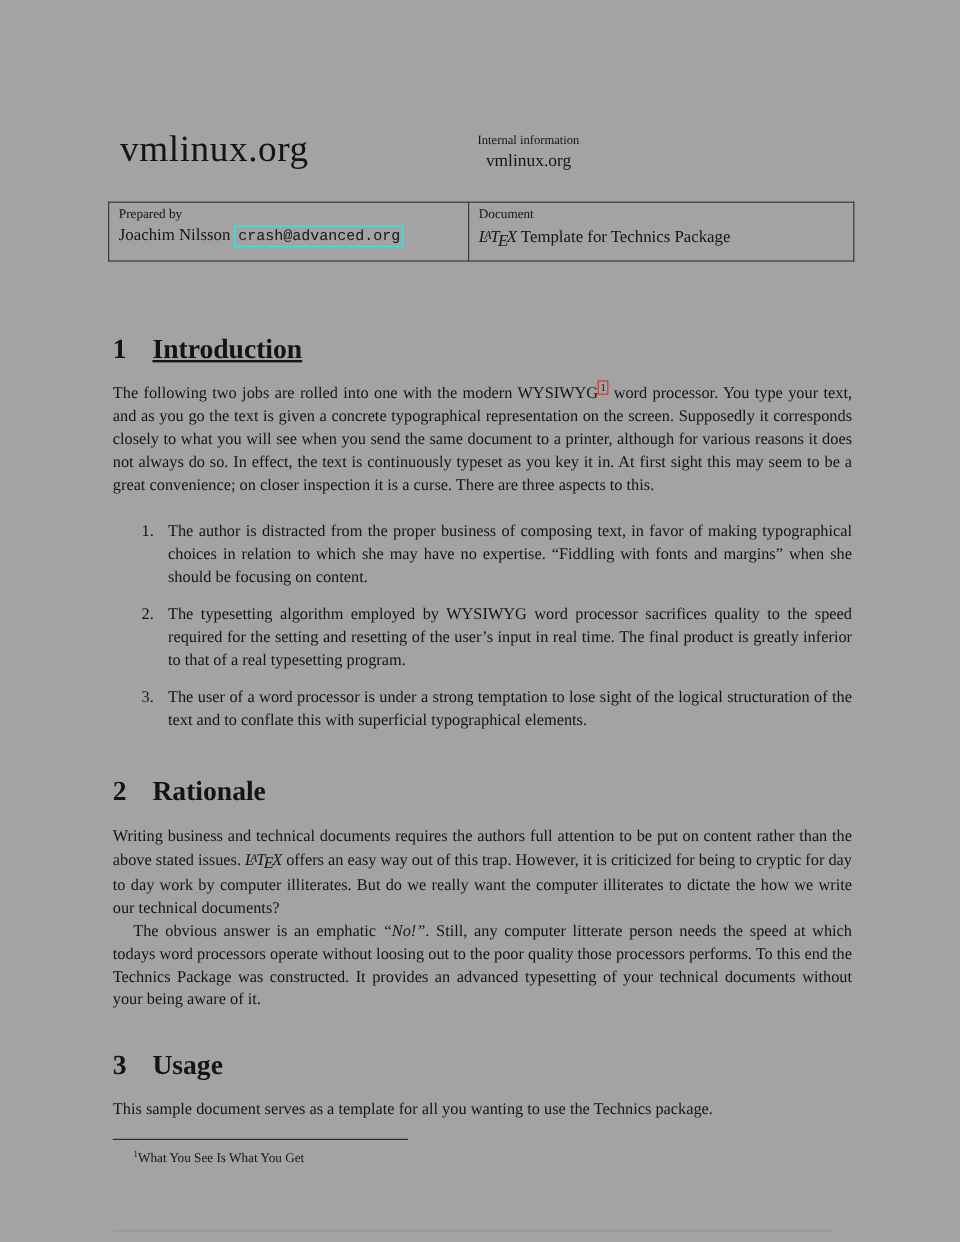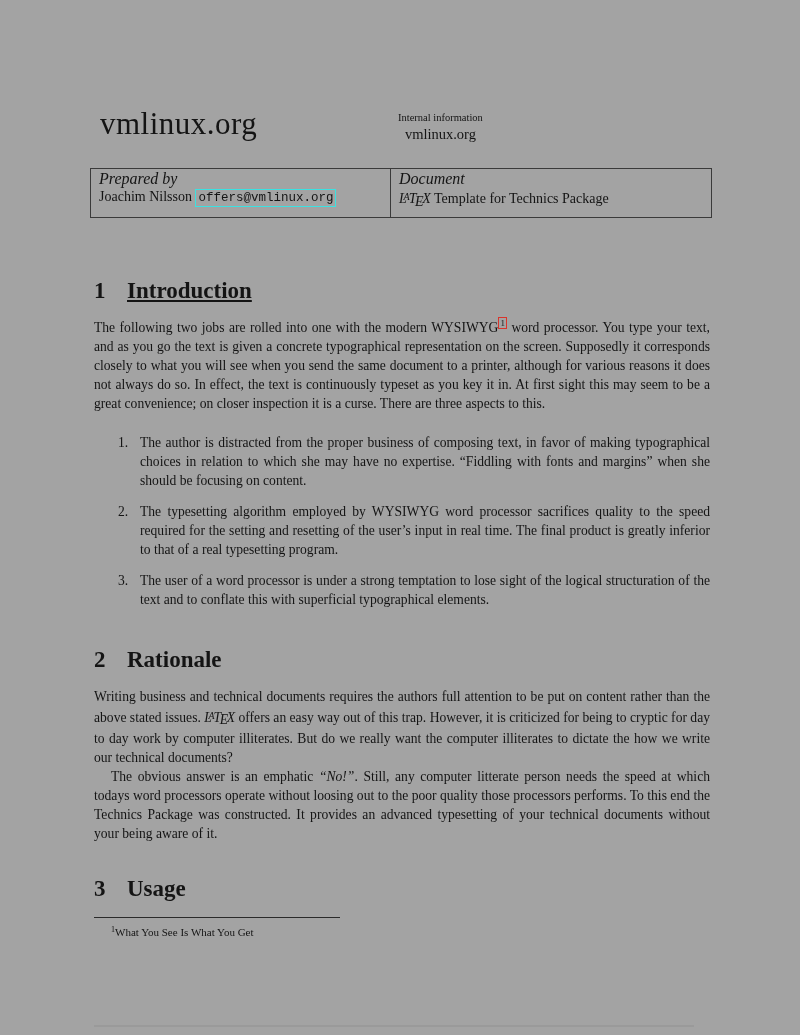--- a/index.html
+++ b/index.html
@@ -23,21 +23,21 @@
   .info-value{font-size:14.5px;margin-top:3px;}
   
   .meta-table{
     position:absolute;left:90px;top:168px;width:622px;
     border-collapse:collapse;table-layout:fixed;
   }
   .meta-table td{
     border:1px solid #3a3a3a;vertical-align:top;padding:3px 8px 5px 8px;
   }
   .meta-table .c1{width:300px;}
-  .cell-label{font-size:16px;line-height:14px;font-style:italic;}
+  .cell-label{font-size:11px;line-height:14px;}
   .cell-value{font-size:14px;line-height:20px;margin-top:1px;white-space:nowrap;}
   .email-box{
     font-family:"Liberation Mono","DejaVu Sans Mono",monospace;
     font-size:12.5px;border:1.5px solid var(--email-border);
     padding:0 2px;display:inline-block;line-height:16px;vertical-align:baseline;
   }
   
   .main{position:absolute;left:94px;top:268px;width:616px;}
   .sec{font-size:23px;font-weight:bold;line-height:25px;}
   .sec .num{display:inline-block;width:33px;}
@@ -82,21 +82,21 @@
     </div>
   </div>
 
   <table class="meta-table">
     <tbody>
         <tr>
       <td class="c1">
         <div class="cell-label">Prepared by</div>
         <div class="cell-value">
           <span>Joachim Nilsson</span>
-          <span class="email-box">offers@vmlinux.org</span>
+          <span class="email-box">crash@advanced.org</span>
         </div>
       </td>
       <td>
         <div class="cell-label">Document</div>
         <div class="cell-value">
           <span class="latex"><span>L</span><span class="la">A</span><span>T</span><span class="le">E</span><span>X</span></span><span> Template for Technics Package</span>
         </div>
       </td>
     </tr>
   </tbody>
@@ -130,20 +130,21 @@
     </div>
 
     <p class="para"><span>Writing business and technical documents requires the authors full attention to be put on content rather than the above stated issues. </span><span class="latex"><span>L</span><span class="la">A</span><span>T</span><span class="le">E</span><span>X</span></span><span> offers an easy way out of this trap. However, it is criticized for being to cryptic for day to day work by computer illiterates. But do we really want the computer illiterates to dictate the how we write our technical documents?</span></p>
 
     <p class="para indent"><span>The obvious answer is an emphatic </span><span class="em">“No!”</span><span>. Still, any computer litterate person needs the speed at which todays word processors operate without loosing out to the poor quality those processors performs. To this end the Technics Package was constructed. It provides an advanced typesetting of your technical documents without your being aware of it.</span></p>
 
     <div class="sec sec3">
       <span class="num">3</span><span>Usage</span>
     </div>
 
+    <p class="para">This sample document serves as a template for all you wanting to use the Technics package.</p>
 
     <div class="footnote">
       <div class="fn-rule"></div>
       <div class="fn-text"><sup>1</sup><span>What You See Is What You Get</span></div>
     </div>
 
   </div>
 
   <div class="footer-rule"></div>
 

